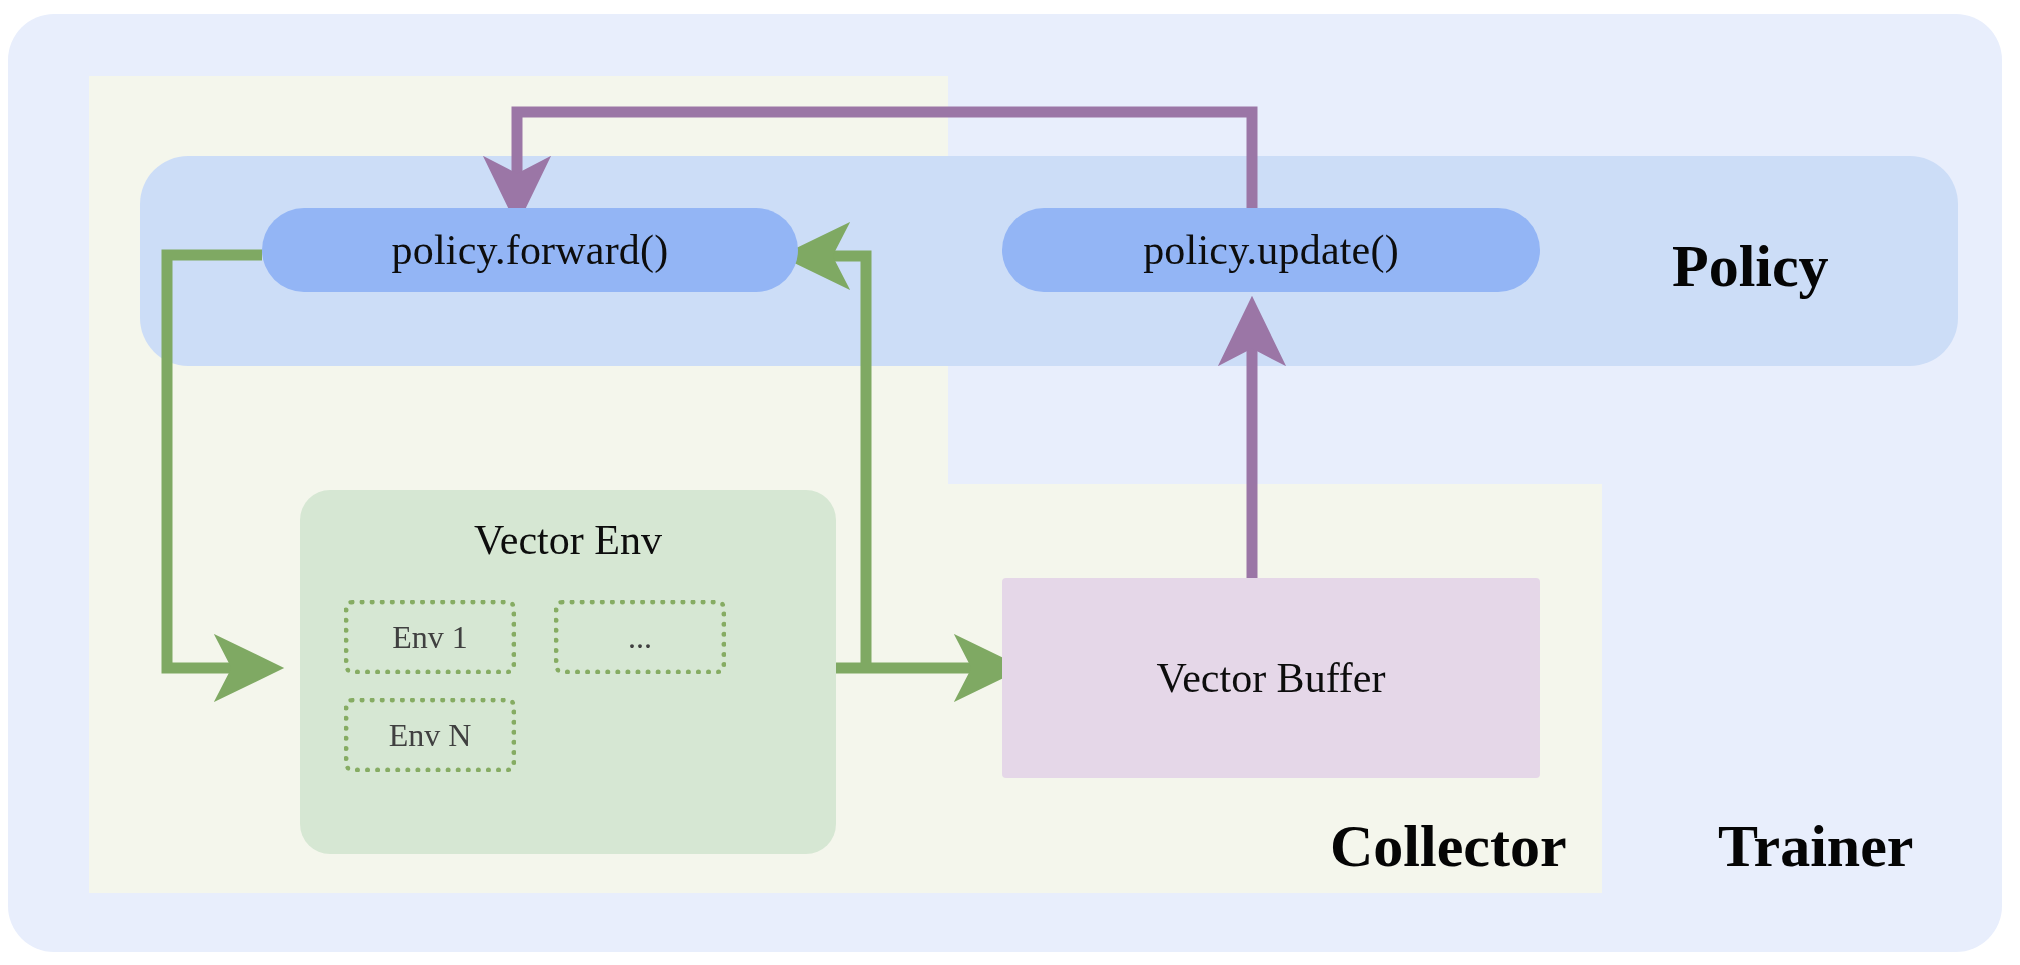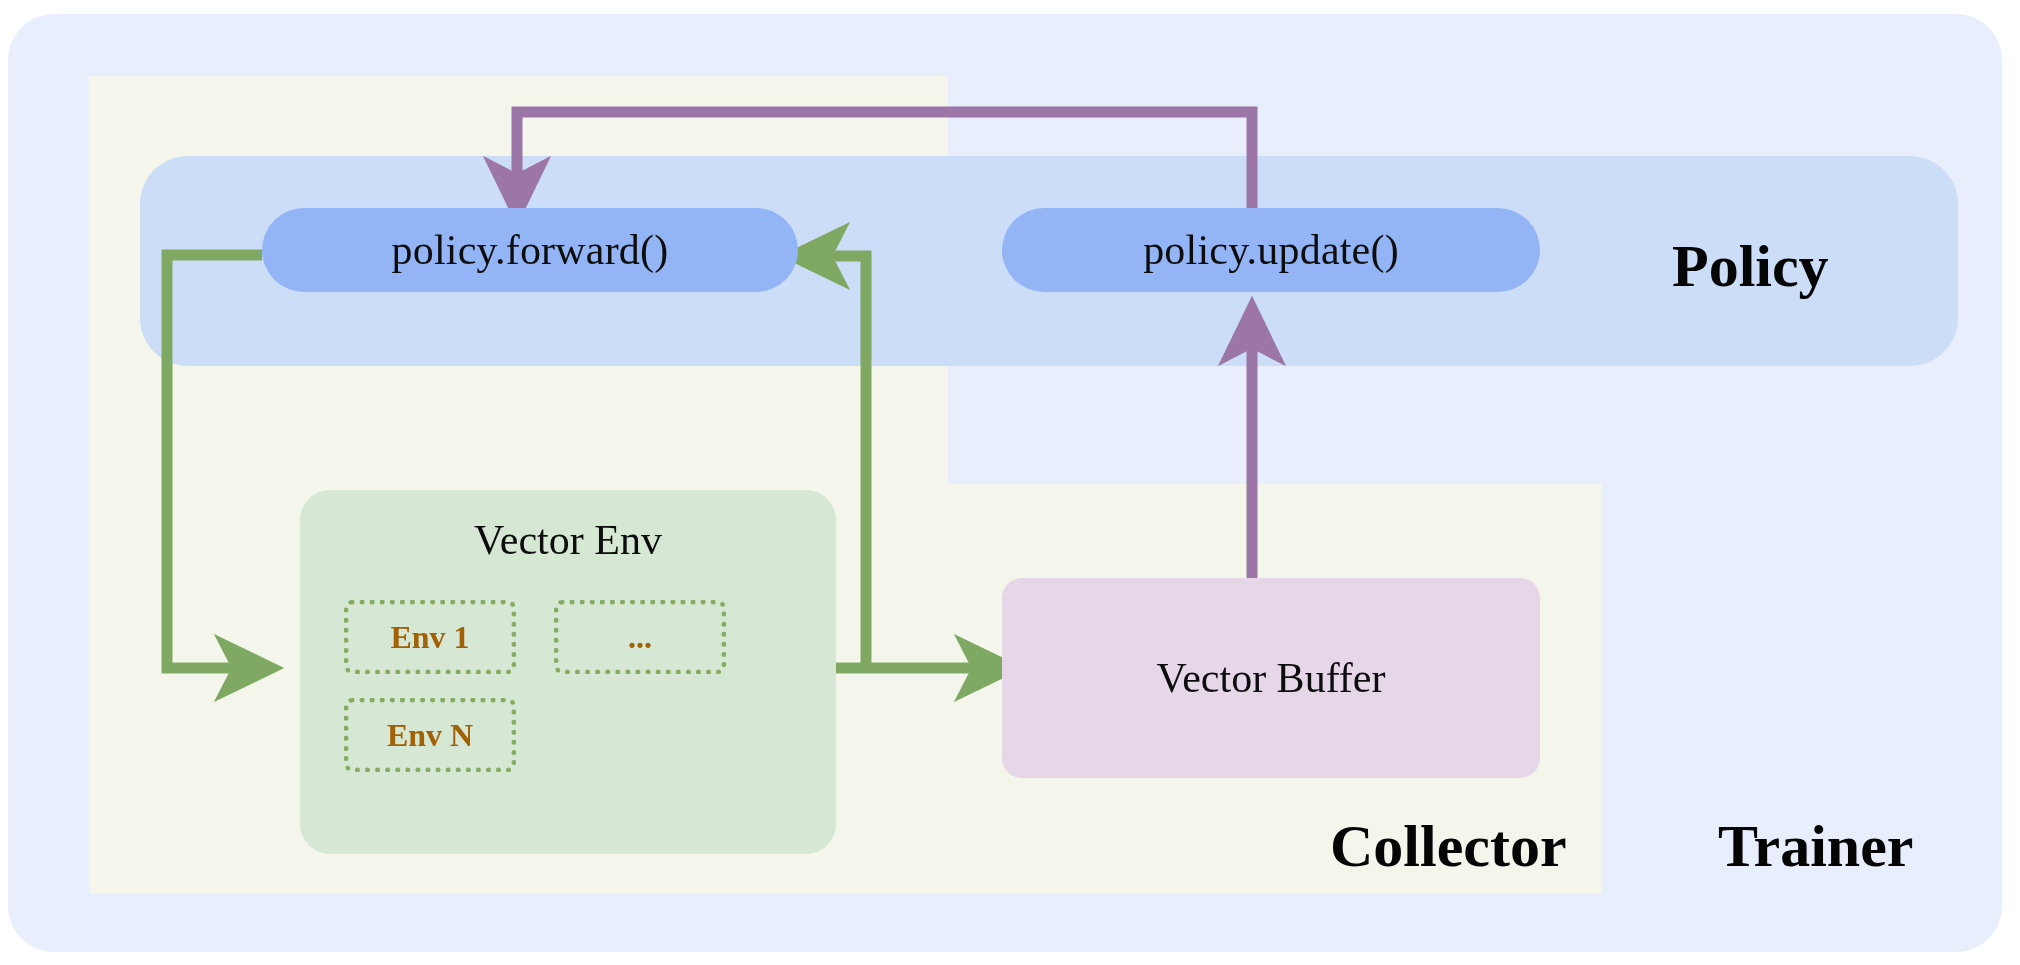--- a/index.html
+++ b/index.html
@@ -22,27 +22,27 @@
   #policy-forward{left:262px;top:208px;width:536px;}
   #policy-update{left:1002px;top:208px;width:538px;}
 
   
   #vector-env{left:262px;top:490px;width:536px;height:364px;
       background:#d6e7d3;border-radius:30px;margin-left:38px;}
   #vector-env-title{left:0;top:26px;width:536px;text-align:center;
       font-size:42px;color:#0d0d0d;}
   .env-cell{width:172px;height:74px;border:5px dotted #86ac63;border-radius:8px;
       display:flex;align-items:center;justify-content:center;
-      font-size:32px;color:#a16207;box-sizing:border-box;font-weight:bold;}
+      font-size:32px;color:#404040;box-sizing:border-box;}
   #env-grid{left:44px;top:110px;width:450px;display:flex;flex-wrap:wrap;
       gap:24px 38px;}
 
   
   #vector-buffer{left:1002px;top:578px;width:538px;height:200px;
-      background:#e5d7e8;border-radius:20px;
+      background:#e5d7e8;border-radius:4px;
       display:flex;align-items:center;justify-content:center;
       font-size:42px;color:#0d0d0d;}
 
   
   .caption{font-weight:bold;font-size:60px;color:#050505;white-space:nowrap;}
   #policy-caption{left:1672px;top:232px;}
   #collector-caption{left:1316px;top:812px;margin-left:14px;}
   #trainer-caption{left:1718px;top:812px;}
 
   

